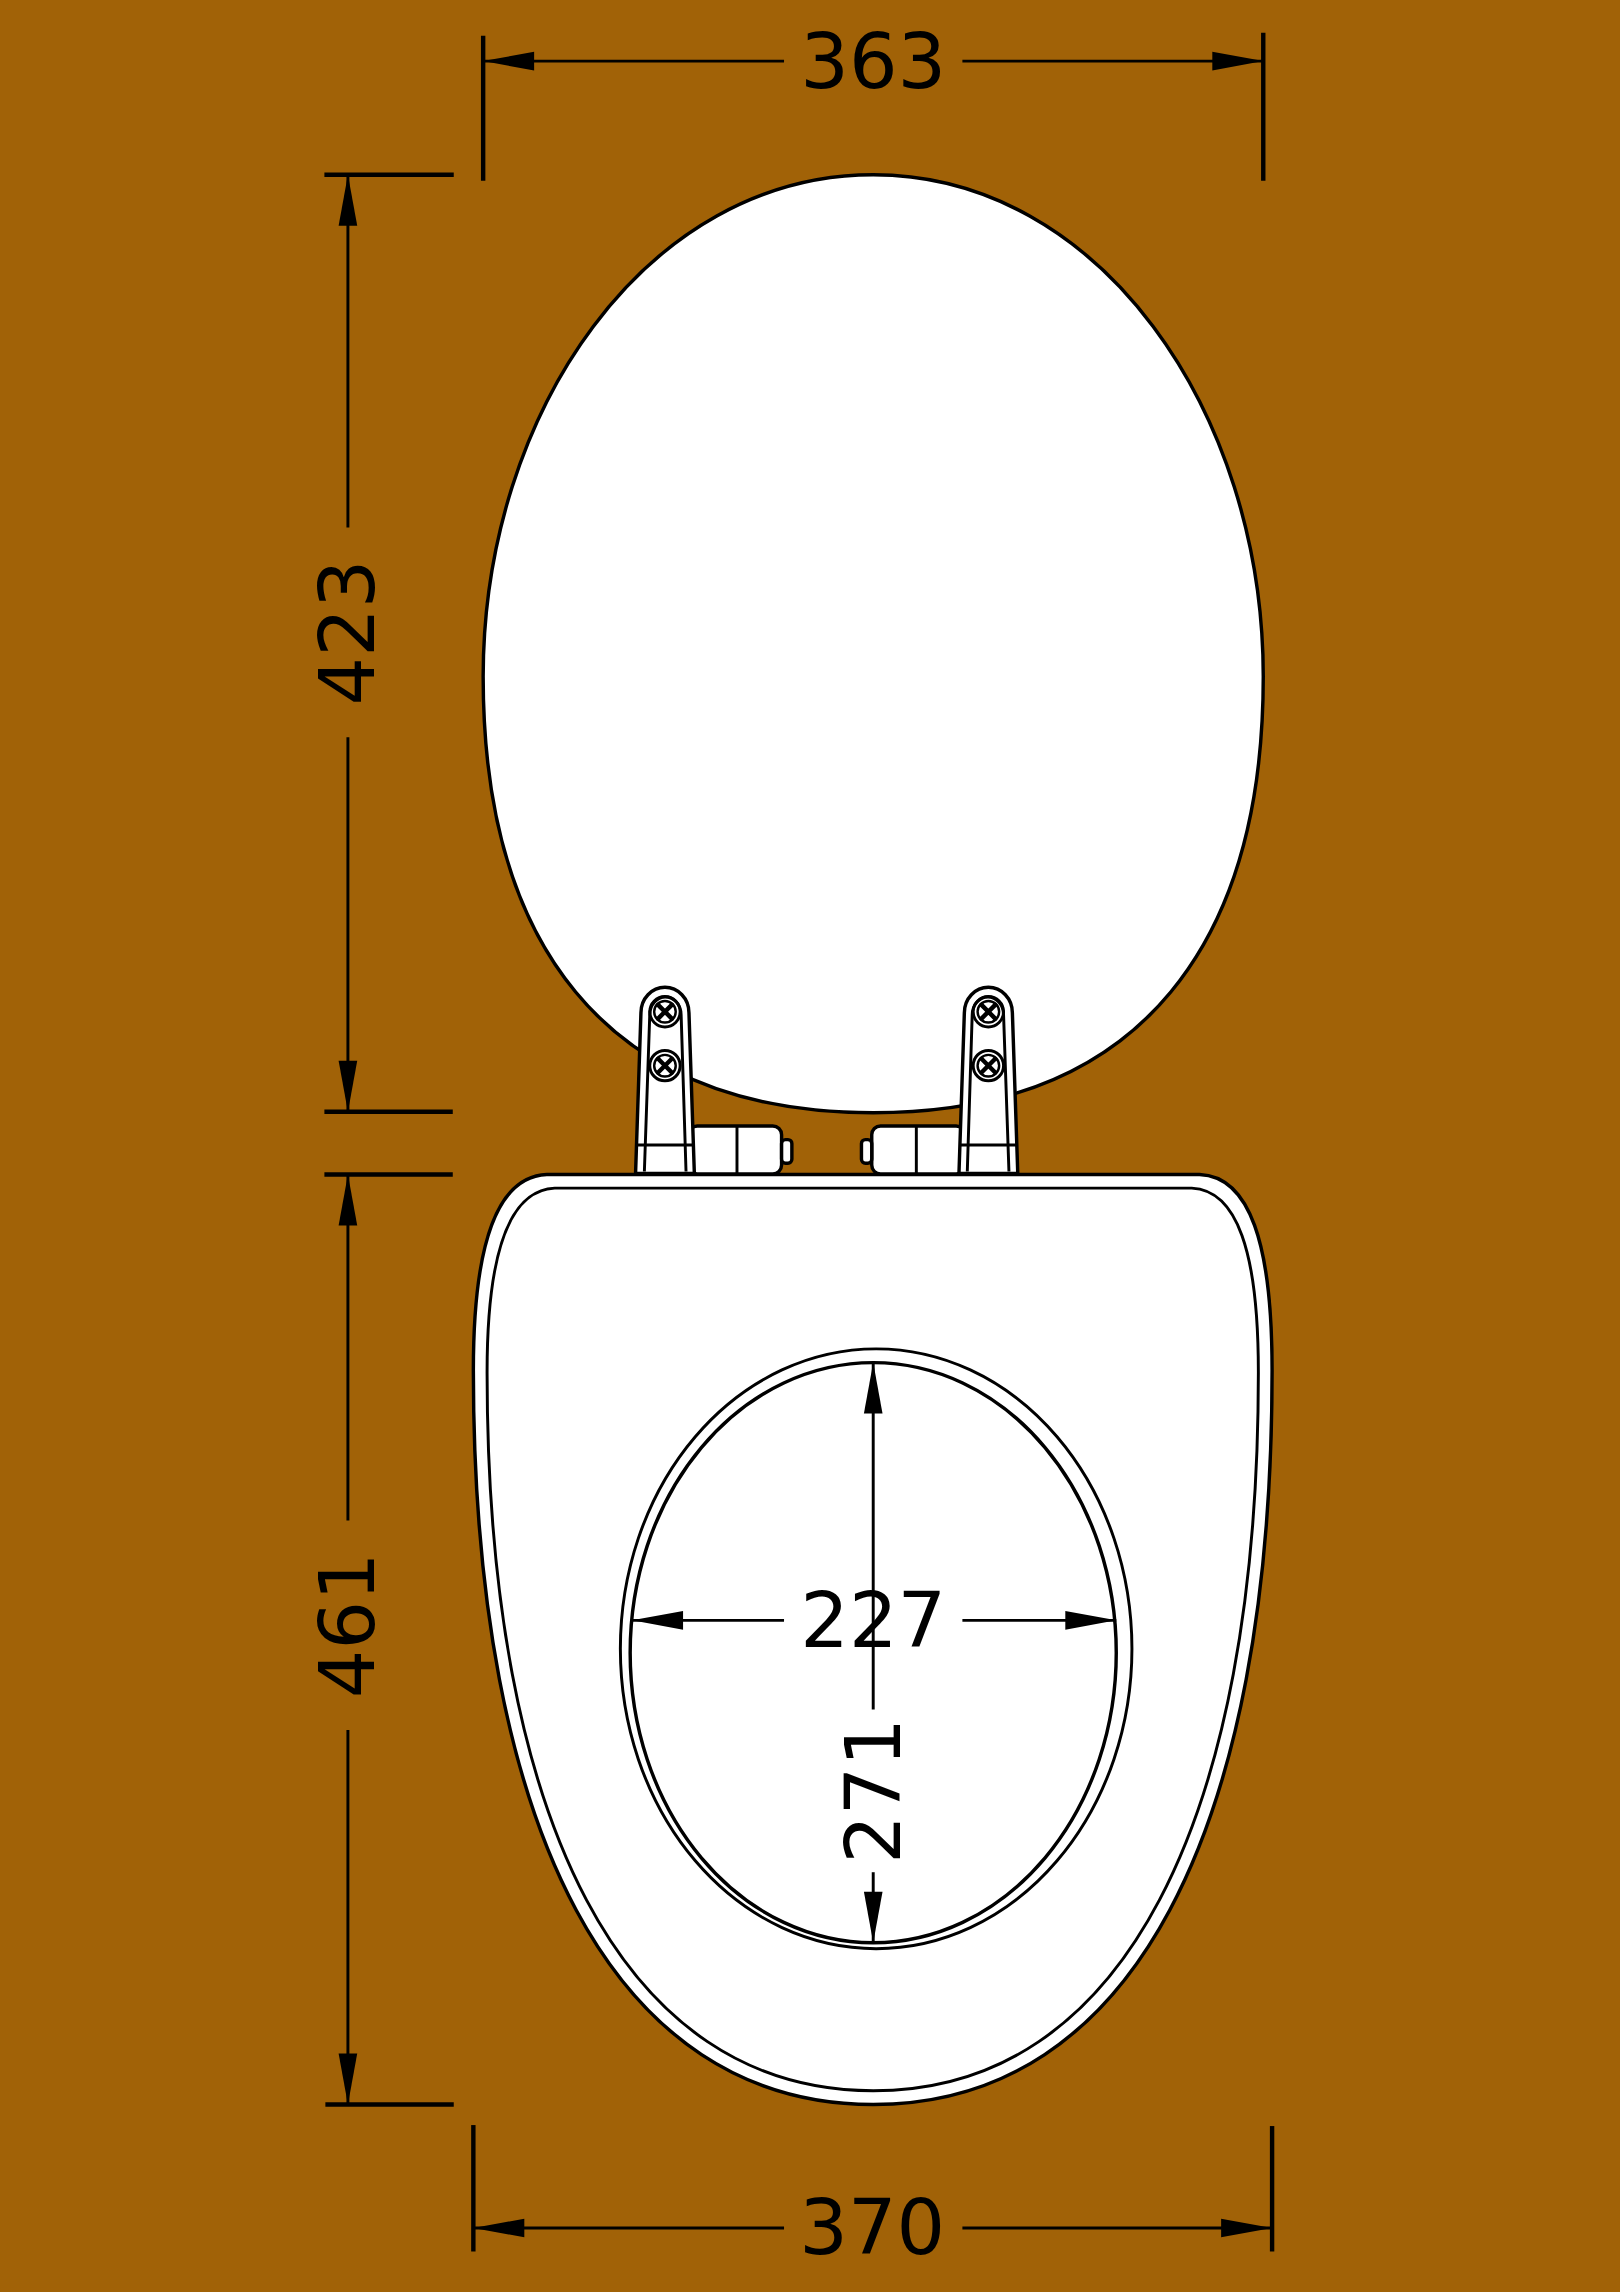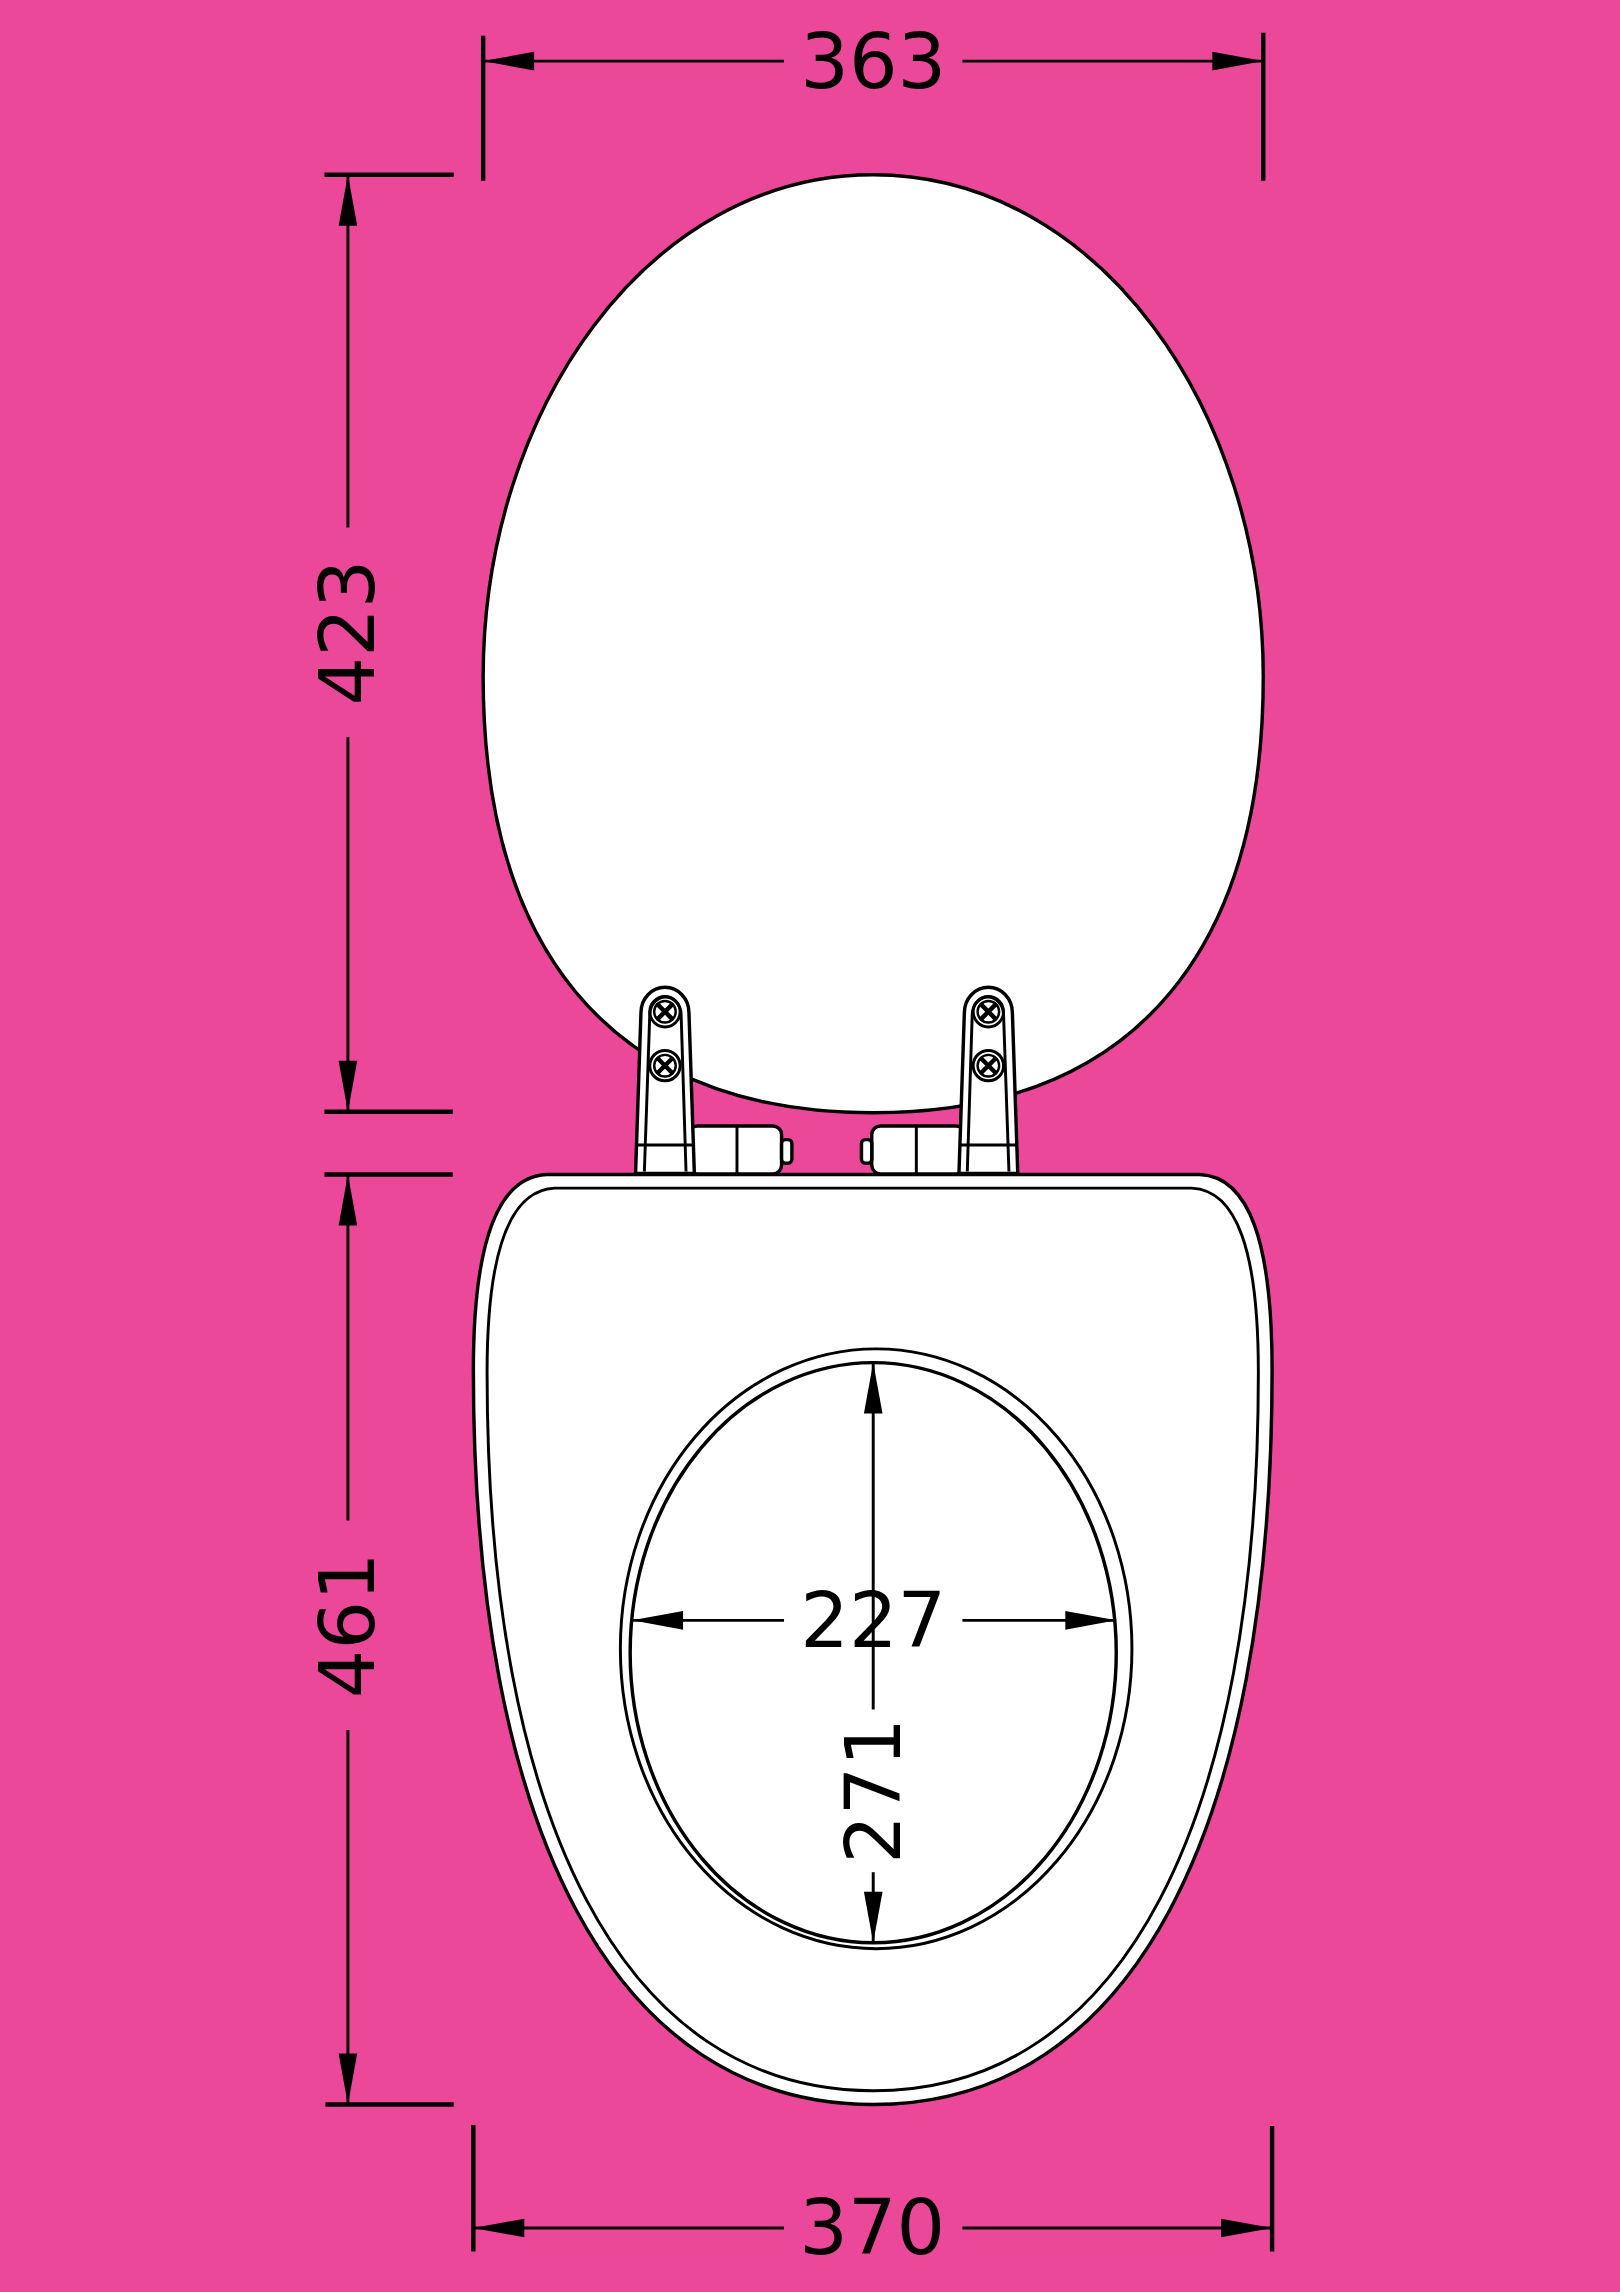--- a/index.html
+++ b/index.html
@@ -3,21 +3,21 @@
 <meta charset="utf-8">
 <style>
   html, body {
     margin: 0;
     padding: 0;
     background: #ffffff;
   }
   .drawing-wrap {
     width: 1620px;
     height: 2293px;
-    background: #ec4899;
+    background: #a16207;
     position: relative;
   }
   svg { display: block; }
   .outline   { fill: #ffffff; stroke: #000000; stroke-width: 3.5; }
   .contour   { fill: none;    stroke: #000000; stroke-width: 3;   }
   .dimline   { fill: none;    stroke: #000000; stroke-width: 3;   }
   .extline   { fill: none;    stroke: #000000; stroke-width: 4.5; }
   .arrow     { fill: #000000; stroke: none; }
   .dimtext   {
     font-family: "DejaVu Sans", "Liberation Sans", sans-serif;

